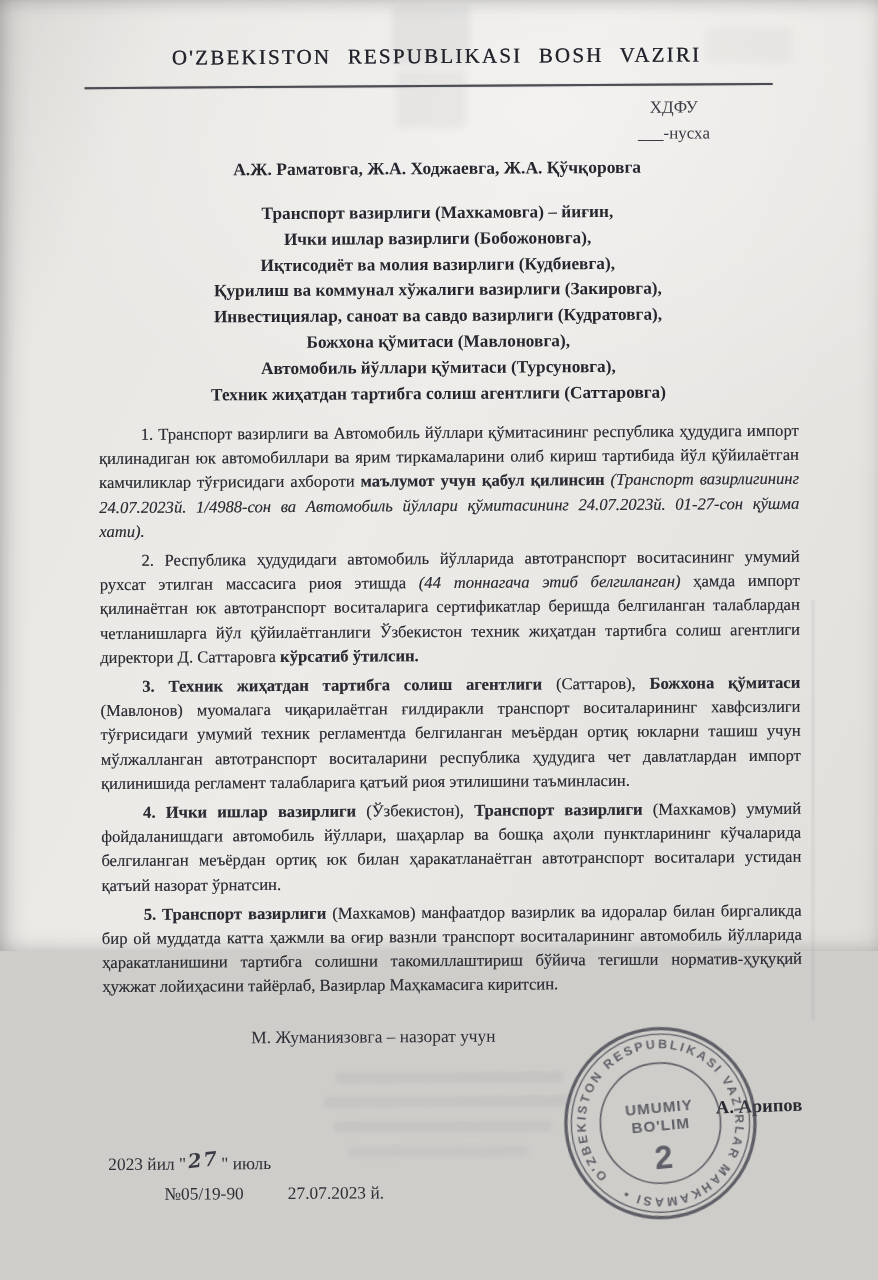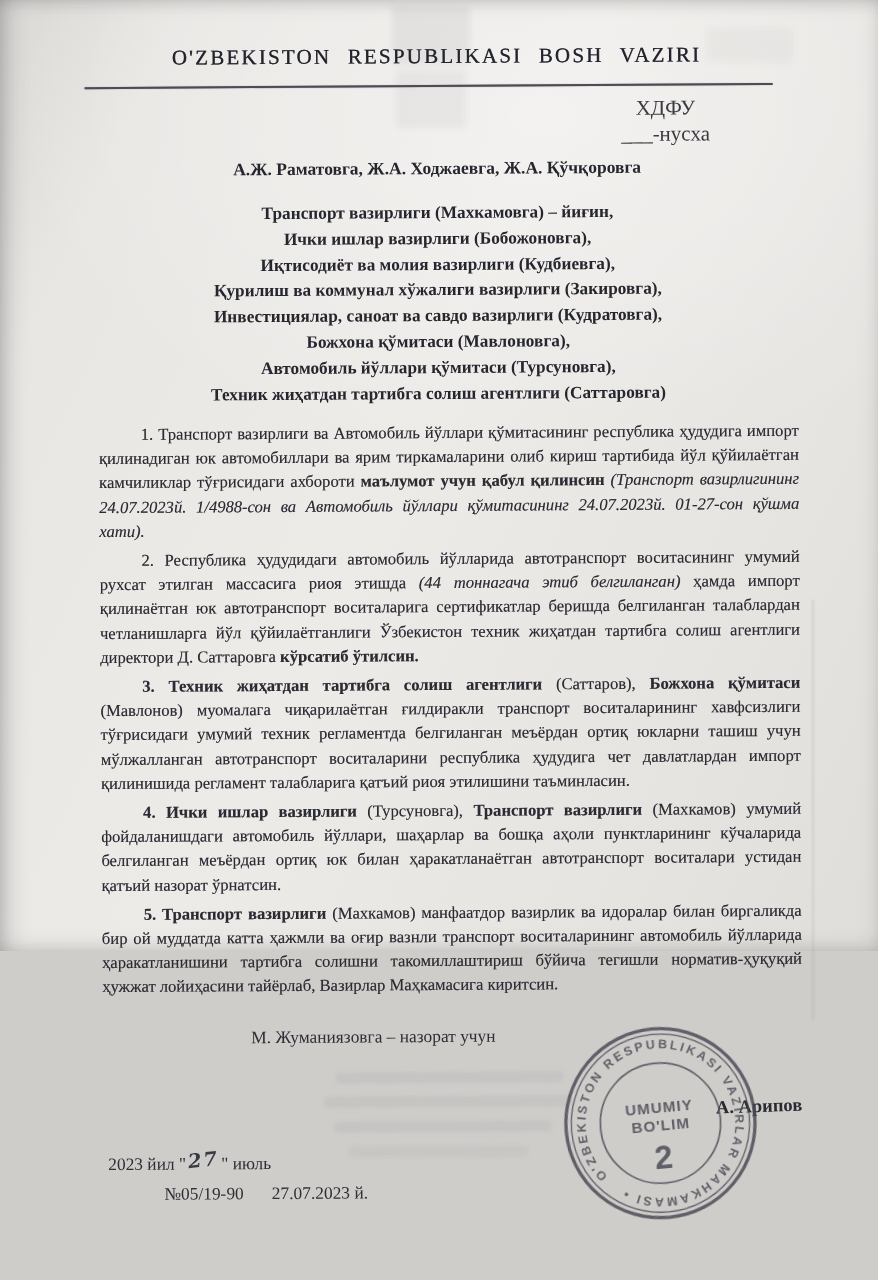--- a/index.html
+++ b/index.html
@@ -18,21 +18,21 @@
   }
   .content { position:absolute; inset:0; transform:rotate(-0.35deg); }
 
   .title {
     position:absolute; top:44px; left:0; width:100%;
     text-align:center; font-size:21px; letter-spacing:2.2px; word-spacing:9px;
     color:#23232c; text-shadow:0.4px 0 0 rgba(35,35,44,.75);
   }
   .rule { position:absolute; top:85px; left:87px; width:688px; height:2.4px; background:#4c4c54; box-shadow:0 0 1px rgba(60,60,70,.6); }
 
-  .copy-note { position:absolute; top:96px; right:166px; text-align:center; font-size:21px; line-height:26px; color:#3a3a42; }
+  .copy-note { position:absolute; top:96px; right:166px; text-align:center; font-size:17px; line-height:26px; color:#3a3a42; }
 
   .addressees { position:absolute; top:158px; left:0; width:100%; text-align:center; font-weight:bold; font-size:17.5px; color:#26262e; }
 
   .recipients { position:absolute; top:200px; left:0; width:100%; text-align:center; font-weight:bold; font-size:17.3px; line-height:25.8px; color:#26262e; }
 
   .body-block { position:absolute; top:421px; left:99px; width:700px; font-size:16.6px; line-height:24.2px; text-align:justify; color:#2b2b33; }
   .body-block p { text-indent:42px; margin-bottom:5px; text-shadow:0.25px 0 0 rgba(43,43,51,.45); }
   .r-n { }
   .r-b { font-weight:bold; }
   .r-i { font-style:italic; }
@@ -50,21 +50,21 @@
   .stamp .ctr { font-size:15.5px; letter-spacing:1px; text-anchor:middle; }
   .stamp .num { font-size:33px; text-anchor:middle; }
   .stamp circle { stroke:#4b4b55; fill:none; }
 
   .footer-date { position:absolute; top:1150px; left:104px; font-size:17.4px; color:#2e2e36; }
   .handwritten {
     display:inline-block; font-family:"DejaVu Serif",serif; font-style:italic; font-weight:bold;
     font-size:19.5px; letter-spacing:2px; transform:rotate(-6deg) translateY(-3px); color:#3a3a44; margin:0 2px;
   }
   .footer-reg { position:absolute; top:1182px; left:160px; font-size:17.4px; color:#2e2e36; }
-  .footer-reg .reg-date { margin-left:28px; }
+  .footer-reg .reg-date { margin-left:44px; }
 
   .ghost { position:absolute; background:rgba(150,150,158,.14); filter:blur(3px); border-radius:3px; pointer-events:none; }
   .g1 { top:6px;  left:392px; width:78px; height:58px; }
   .g2 { top:70px; left:396px; width:70px; height:58px; background:rgba(150,150,158,.10); }
   .g3 { top:28px; left:706px; width:86px; height:34px; background:rgba(150,150,158,.08); }
   .gl { height:11px; background:rgba(148,148,156,.16); filter:blur(2.2px); }
   .gl1 { top:1072px; left:332px; width:228px; }
   .gl2 { top:1096px; left:320px; width:248px; }
   .gl3 { top:1121px; left:330px; width:218px; }
   .gl4 { top:1146px; left:344px; width:180px; background:rgba(148,148,156,.12); }
@@ -99,21 +99,21 @@
       <div>Инвестициялар, саноат ва савдо вазирлиги (Кудратовга),</div>
       <div>Божхона қўмитаси (Мавлоновга),</div>
       <div>Автомобиль йўллари қўмитаси (Турсуновга),</div>
       <div>Техник жиҳатдан тартибга солиш агентлиги (Саттаровга)</div>
     </div>
 
     <div class="body-block">
       <p><span class="r-n">1. Транспорт вазирлиги ва Автомобиль йўллари қўмитасининг республика ҳудудига импорт қилинадиган юк автомобиллари ва ярим тиркамаларини олиб кириш тартибида йўл қўйилаётган камчиликлар тўғрисидаги ахбороти </span><span class="r-b">маълумот учун қабул қилинсин </span><span class="r-i">(Транспорт вазирлигининг 24.07.2023й. 1/4988-сон ва Автомобиль йўллари қўмитасининг 24.07.2023й. 01-27-сон қўшма хати).</span></p>
       <p><span class="r-n">2. Республика ҳудудидаги автомобиль йўлларида автотранспорт воситасининг умумий рухсат этилган массасига риоя этишда </span><span class="r-i">(44 тоннагача этиб белгиланган)</span><span class="r-n"> ҳамда импорт қилинаётган юк автотранспорт воситаларига сертификатлар беришда белгиланган талаблардан четланишларга йўл қўйилаётганлиги Ўзбекистон техник жиҳатдан тартибга солиш агентлиги директори Д. Саттаровга </span><span class="r-b">кўрсатиб ўтилсин.</span></p>
       <p><span class="r-b">3. Техник жиҳатдан тартибга солиш агентлиги</span><span class="r-n"> (Саттаров), </span><span class="r-b">Божхона қўмитаси</span><span class="r-n"> (Мавлонов) муомалага чиқарилаётган ғилдиракли транспорт воситаларининг хавфсизлиги тўғрисидаги умумий техник регламентда белгиланган меъёрдан ортиқ юкларни ташиш учун мўлжалланган автотранспорт воситаларини республика ҳудудига чет давлатлардан импорт қилинишида регламент талабларига қатъий риоя этилишини таъминласин.</span></p>
-      <p><span class="r-b">4. Ички ишлар вазирлиги</span><span class="r-n"> (Турсуновга), </span><span class="r-b">Транспорт вазирлиги</span><span class="r-n"> (Махкамов) умумий фойдаланишдаги автомобиль йўллари, шаҳарлар ва бошқа аҳоли пунктларининг кўчаларида белгиланган меъёрдан ортиқ юк билан ҳаракатланаётган автотранспорт воситалари устидан қатъий назорат ўрнатсин.</span></p>
+      <p><span class="r-b">4. Ички ишлар вазирлиги</span><span class="r-n"> (Ўзбекистон), </span><span class="r-b">Транспорт вазирлиги</span><span class="r-n"> (Махкамов) умумий фойдаланишдаги автомобиль йўллари, шаҳарлар ва бошқа аҳоли пунктларининг кўчаларида белгиланган меъёрдан ортиқ юк билан ҳаракатланаётган автотранспорт воситалари устидан қатъий назорат ўрнатсин.</span></p>
       <p><span class="r-b">5. Транспорт вазирлиги</span><span class="r-n"> (Махкамов) манфаатдор вазирлик ва идоралар билан биргаликда бир ой муддатда катта ҳажмли ва оғир вазнли транспорт воситаларининг автомобиль йўлларида ҳаракатланишини тартибга солишни такомиллаштириш бўйича тегишли норматив-ҳуқуқий ҳужжат лойиҳасини тайёрлаб, Вазирлар Маҳкамасига киритсин.</span></p>
     </div>
 
     <div class="control">М. Жуманиязовга – назорат учун</div>
 
     <div class="ghost gl gl1"></div>
     <div class="ghost gl gl2"></div>
     <div class="ghost gl gl3"></div>
     <div class="ghost gl gl4"></div>
 

